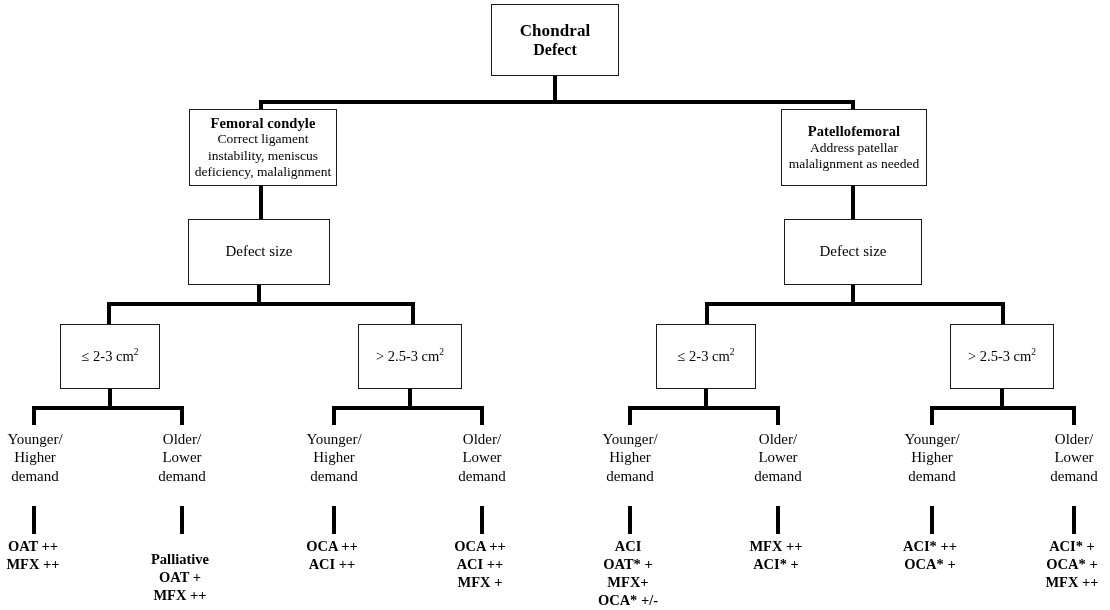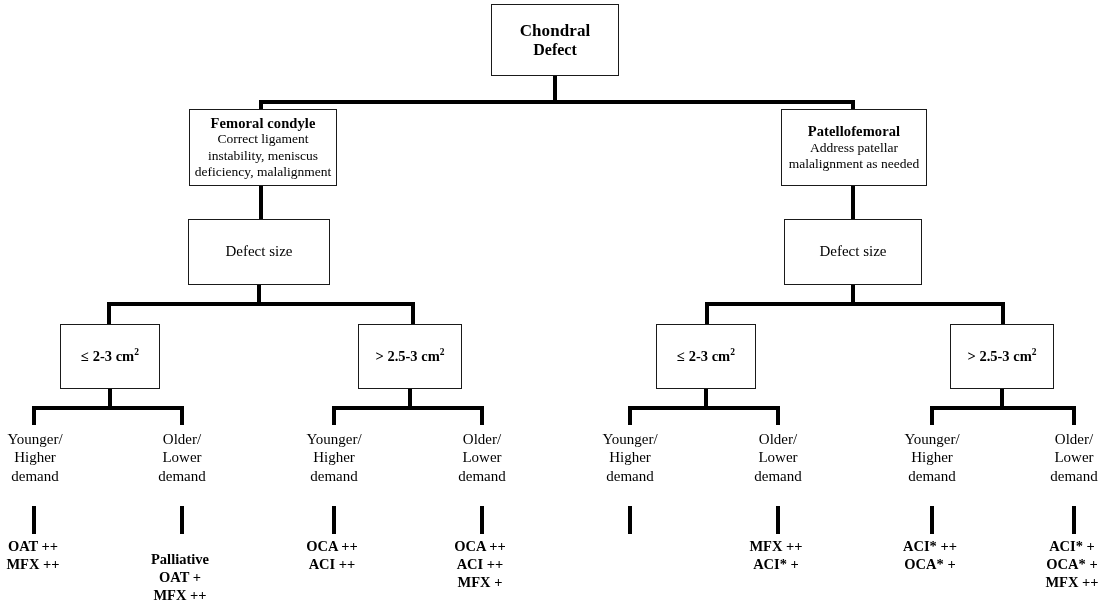--- a/index.html
+++ b/index.html
@@ -37,21 +37,20 @@
   .box .bd {
     font-size: 13.5px;
     line-height: 1.2;
   }
   .box.plain {
     font-size: 15px;
     align-items: center;
   }
   .box.size {
     font-size: 14.5px;
-    font-weight: bold;
   }
   .box.size sup {
     font-size: 9.5px;
     vertical-align: super;
     line-height: 0;
   }
   .box.root .hd { font-size: 17px; }
   .box.root .bd { font-size: 16px; font-weight: bold; }
 
   
@@ -225,20 +224,26 @@
   </div>
   <div class="tx" style="left:298px; top:537px; width:68px;">
     <div>OCA ++</div>
     <div>ACI ++</div>
   </div>
   <div class="tx" style="left:446px; top:537px; width:68px;">
     <div>OCA ++</div>
     <div>ACI ++</div>
     <div>MFX +</div>
   </div>
+  <div class="tx" style="left:591px; top:537px; width:74px;">
+    <div>ACI</div>
+    <div>OAT* +</div>
+    <div>MFX+</div>
+    <div>OCA* +/-</div>
+  </div>
   <div class="tx" style="left:740px; top:537px; width:72px;">
     <div>MFX ++</div>
     <div>ACI* +</div>
   </div>
   <div class="tx" style="left:892px; top:537px; width:76px;">
     <div>ACI* ++</div>
     <div>OCA* +</div>
   </div>
   <div class="tx" style="left:1034px; top:537px; width:76px;">
     <div>ACI* +</div>

